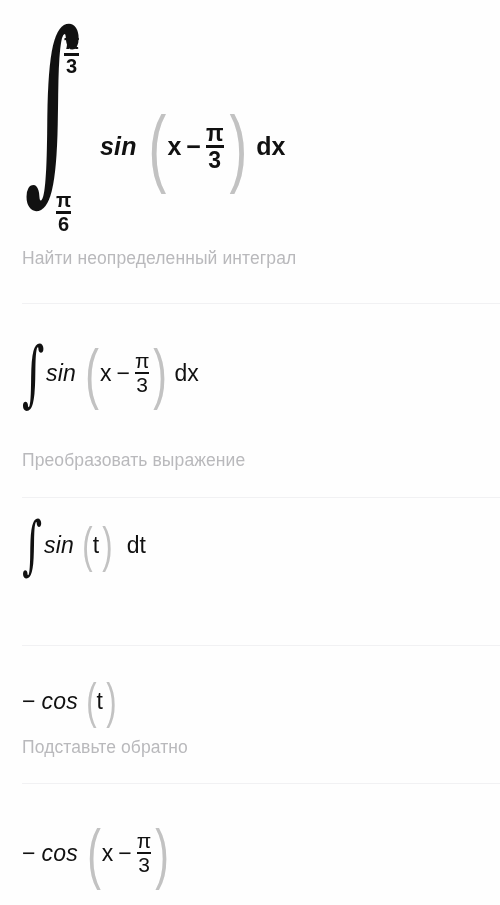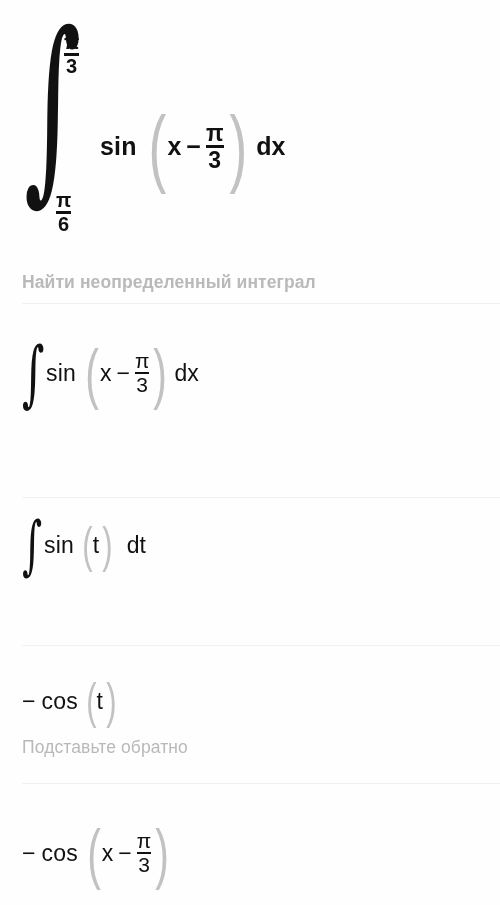--- a/index.html
+++ b/index.html
@@ -31,20 +31,21 @@
     align-items: center;
     white-space: nowrap;
     line-height: 1;
   }
   .math .op {
     margin: 0 5px;
     color: #111111;
   }
   .math .fn {
     letter-spacing: 0.2px;
+    font-style: italic;
   }
   .paren {
     color: #c2c2c2;
     font-weight: 300;
     display: inline-block;
     transform: scaleX(0.62);
     line-height: 0.95;
   }
   .frac {
     display: inline-flex;
@@ -193,40 +194,41 @@
       <span class="frac" style="font-size:23px;">
         <span class="num">π</span>
         <span class="bar"></span>
         <span class="den">3</span>
       </span>
       <span class="paren">)</span>
       <span style="margin-left:4px;">dx</span>
     </div>
   </div>
 
-  <div class="step-label" style="top:272px;font-weight:bold;">Найти неопределенный интеграл</div>
+  <div class="step-label" style="top:248px;">Найти неопределенный интеграл</div>
   <div class="divider" style="top:303px;"></div>
 
   <div class="step-expr" style="top:342px;">
     <div class="math" style="font-size:23px;">
       <span class="intsign" style="font-size:72px; width:20px;">∫</span>
       <span class="fn" style="margin-left:4px;">sin</span>
       <span class="paren" style="font-size:66px; margin-left:5px;">(</span>
       <span style="margin-left:-3px;">x</span>
       <span class="op">−</span>
       <span class="frac" style="font-size:21px;">
         <span class="num">π</span>
         <span class="bar"></span>
         <span class="den">3</span>
       </span>
       <span class="paren" style="font-size:66px;">)</span>
       <span style="margin-left:3px;">dx</span>
     </div>
   </div>
 
+  <div class="step-label" style="top:450px;">Преобразовать выражение</div>
   <div class="divider" style="top:497px;"></div>
 
   <div class="step-expr" style="top:520px;">
     <div class="math" style="font-size:23px;">
       <span class="intsign" style="font-size:64px; width:18px;">∫</span>
       <span class="fn" style="margin-left:4px;">sin</span>
       <span class="paren" style="font-size:50px; margin-left:5px;">(</span>
       <span style="margin-left:-3px;">t</span>
       <span class="paren" style="font-size:50px;">)</span>
       <span style="margin-left:11px;">dt</span>

